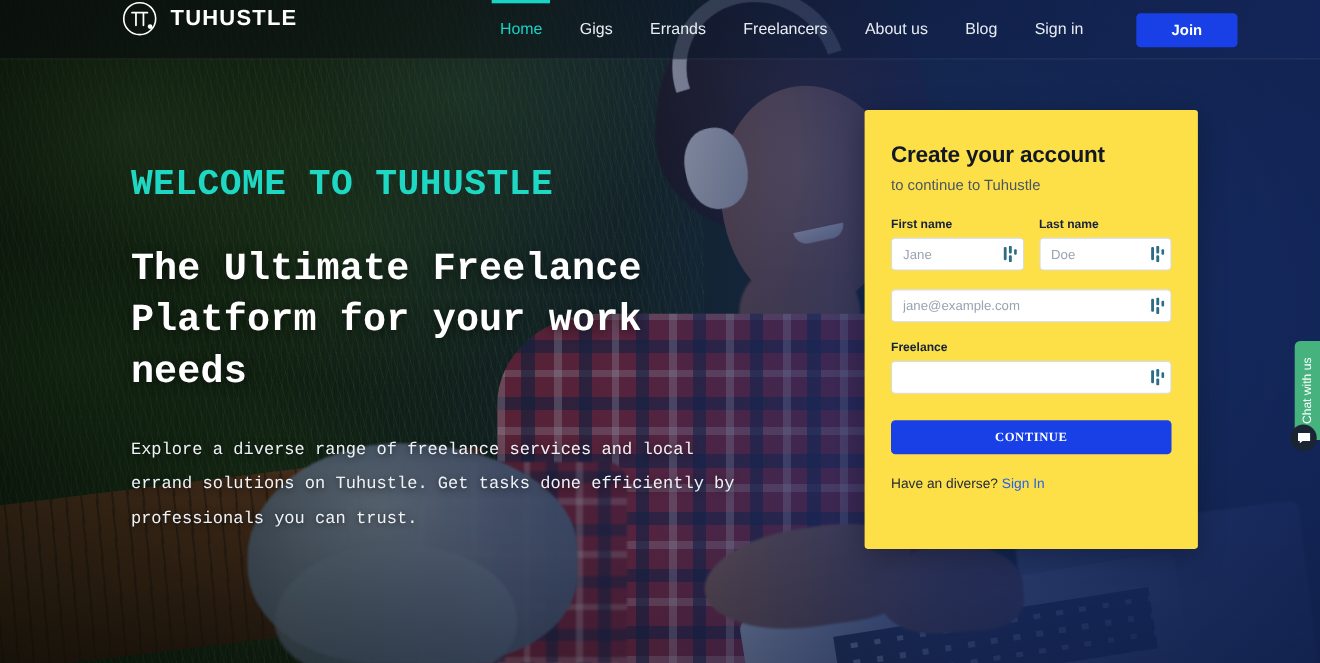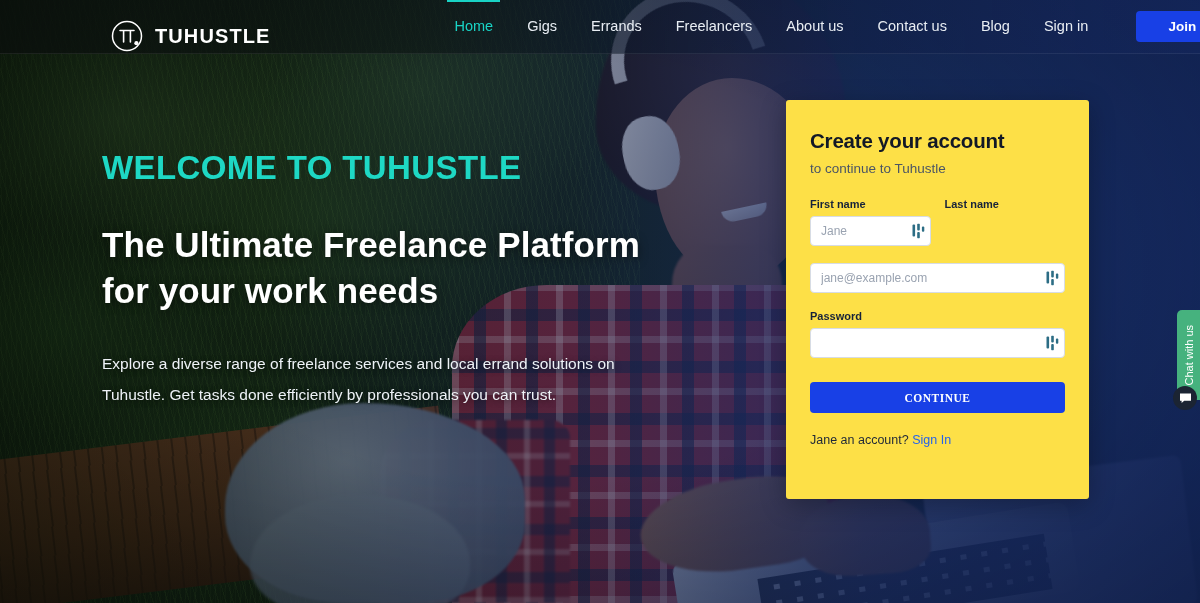--- a/index.html
+++ b/index.html
@@ -173,21 +173,21 @@
         rgba(24,48,116,.95) 100%);
   }
   .bg-vignette{
     position:absolute; inset:0;
     background:radial-gradient(ellipse 1000px 600px at 45% 45%, rgba(0,0,0,0) 35%, rgba(0,0,0,.42) 100%);
   }
 
   
   .header{
     position:absolute; left:0; top:0; width:1200px; height:54px;
-    display:flex; align-items:flex-end;
+    display:flex; align-items:flex-start;
     background:linear-gradient(90deg, rgba(10,15,12,.80) 0%, rgba(12,20,20,.62) 35%, rgba(16,30,70,.55) 70%, rgba(20,38,92,.60) 100%);
     border-bottom:1px solid rgba(255,255,255,.07);
     z-index:20;
   }
   .brand{ display:flex; align-items:center; gap:11px; margin-left:110px; }
   .logo-mark{ width:34px; height:34px; flex:0 0 34px; }
   .brand-name{
     color:#fff; font-size:20px; font-weight:700; letter-spacing:1.1px;
   }
 
@@ -203,21 +203,21 @@
     background:#19d3c5;
   }
   .join-btn{
     margin-left:31px; width:92px; height:31px; border-radius:4px;
     background:#1840e6; color:#fff; font-size:13.5px; font-weight:700;
     display:flex; align-items:center; justify-content:center; cursor:pointer;
     border:none; font-family:inherit;
   }
 
   
-  .hero-copy{ position:absolute; left:102px; top:150px; width:580px; z-index:10; }
+  .hero-copy{ position:absolute; left:119px; top:150px; width:580px; z-index:10;font-family:Liberation Mono, monospace; }
   .eyebrow{
     color:#1ed8c4; font-size:33px; font-weight:800; letter-spacing:.4px;
     text-transform:uppercase; line-height:1.1;
   }
   .headline{
     margin-top:36px; color:#fff; font-size:35px; font-weight:700;
     line-height:1.32; letter-spacing:.1px;
     text-shadow:0 2px 10px rgba(0,0,0,.5);
   }
   .subcopy{
@@ -335,23 +335,20 @@
       <div class="nav-item">
         <span>Errands</span>
       </div>
       <div class="nav-item">
         <span>Freelancers</span>
       </div>
       <div class="nav-item">
         <span>About us</span>
       </div>
       <div class="nav-item">
-        <span>Contact us</span>
-      </div>
-      <div class="nav-item">
         <span>Blog</span>
       </div>
       <div class="nav-item">
         <span>Sign in</span>
       </div>
       <button class="join-btn">Join</button>
     </nav>
   </div>
 
   <div class="hero-copy">
@@ -372,52 +369,61 @@
           <svg class="autofill-icon" viewBox="0 0 13 15">
             <rect x="0.5" y="1" width="2.6" height="12" rx="1" fill="#2c6d85"></rect>
             <rect x="5.2" y="0" width="2.6" height="7" rx="1" fill="#2c6d85"></rect>
             <rect x="5.2" y="8.6" width="2.6" height="6.4" rx="1" fill="#2c6d85"></rect>
             <rect x="9.9" y="3" width="2.4" height="5.2" rx="1" fill="#2c6d85"></rect>
           </svg>
         </div>
       </div>
       <div class="field">
         <label class="field-label">Last name</label>
+        <div class="input-wrap">
+          <input class="input" type="text" placeholder="Doe" style="">
+          <svg class="autofill-icon" viewBox="0 0 13 15">
+            <rect x="0.5" y="1" width="2.6" height="12" rx="1" fill="#2c6d85"></rect>
+            <rect x="5.2" y="0" width="2.6" height="7" rx="1" fill="#2c6d85"></rect>
+            <rect x="5.2" y="8.6" width="2.6" height="6.4" rx="1" fill="#2c6d85"></rect>
+            <rect x="9.9" y="3" width="2.4" height="5.2" rx="1" fill="#2c6d85"></rect>
+          </svg>
+        </div>
       </div>
     </div>
 
     <div class="field field-full">
       <div class="input-wrap">
         <input class="input" type="email" placeholder="jane@example.com" style="">
         <svg class="autofill-icon" viewBox="0 0 13 15">
           <rect x="0.5" y="1" width="2.6" height="12" rx="1" fill="#2c6d85"></rect>
           <rect x="5.2" y="0" width="2.6" height="7" rx="1" fill="#2c6d85"></rect>
           <rect x="5.2" y="8.6" width="2.6" height="6.4" rx="1" fill="#2c6d85"></rect>
           <rect x="9.9" y="3" width="2.4" height="5.2" rx="1" fill="#2c6d85"></rect>
         </svg>
       </div>
     </div>
 
     <div class="field field-full">
-      <label class="field-label">Password</label>
+      <label class="field-label">Freelance</label>
       <div class="input-wrap">
         <input class="input" type="password" placeholder="" style="">
         <svg class="autofill-icon" viewBox="0 0 13 15">
           <rect x="0.5" y="1" width="2.6" height="12" rx="1" fill="#2c6d85"></rect>
           <rect x="5.2" y="0" width="2.6" height="7" rx="1" fill="#2c6d85"></rect>
           <rect x="5.2" y="8.6" width="2.6" height="6.4" rx="1" fill="#2c6d85"></rect>
           <rect x="9.9" y="3" width="2.4" height="5.2" rx="1" fill="#2c6d85"></rect>
         </svg>
       </div>
     </div>
 
     <button class="continue-btn">CONTINUE</button>
 
     <div class="have-acct">
-      <span>Jane an account?</span>
+      <span>Have an diverse?</span>
       <a>Sign In</a>
     </div>
   </div>
 
   <div class="chat-tab">
     <span>Chat with us</span>
   </div>
   <div class="chat-bubble-btn">
     <svg width="13" height="12" viewBox="0 0 13 12">
       <path d="M1 1.6h11v7.2H5.2L2.6 11V8.8H1z" fill="#ffffff"></path>

